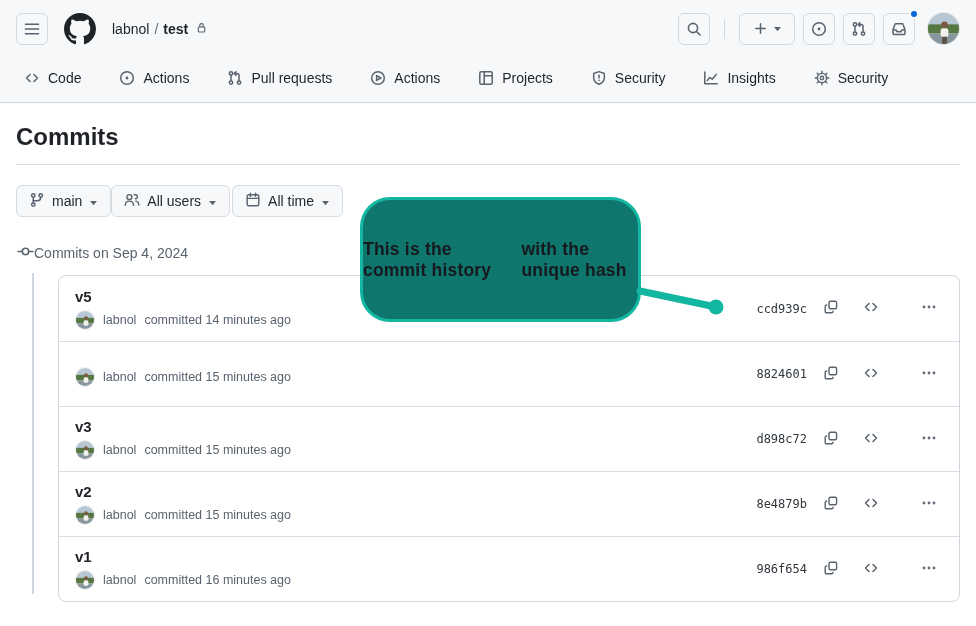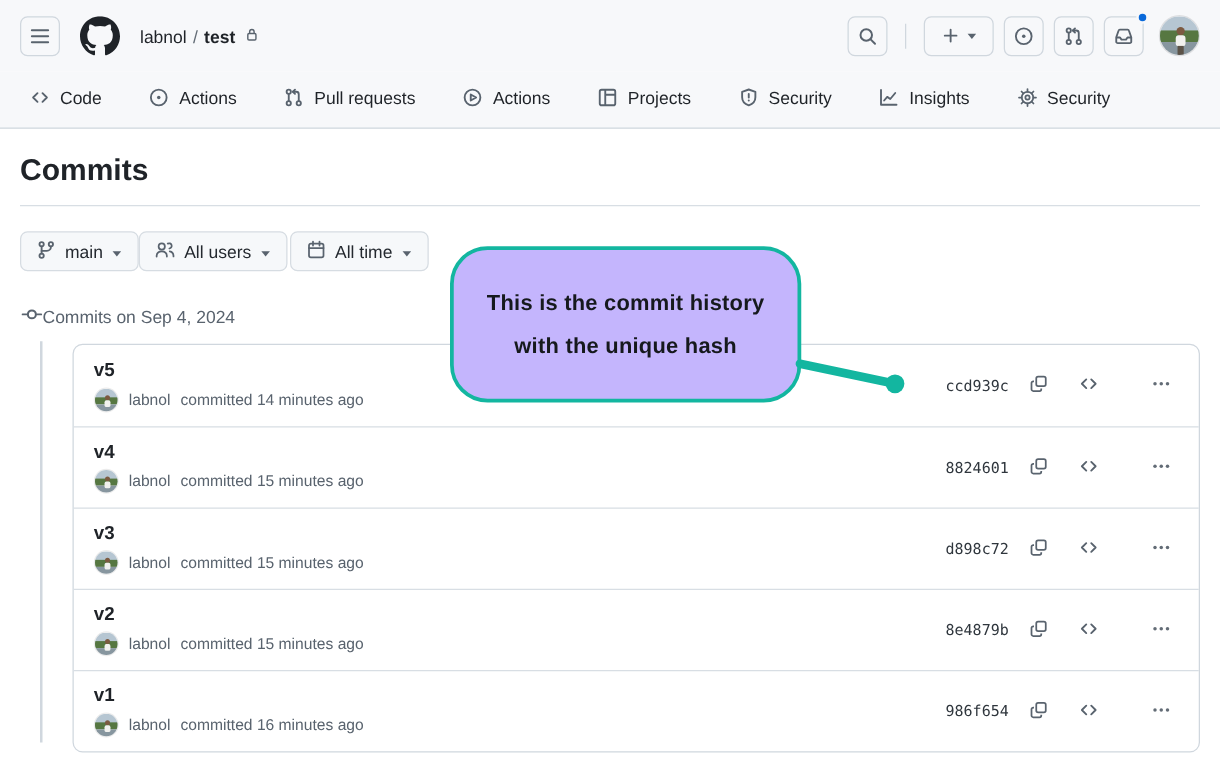--- a/index.html
+++ b/index.html
@@ -71,22 +71,22 @@
   .c-hash { font-family:"DejaVu Sans Mono","Liberation Mono",monospace;
     font-size:12px; color:#2f363d; cursor:pointer; }
   .row-icon-btn { display:inline-flex; align-items:center; justify-content:center;
     width:24px; height:24px; border:none; background:transparent; color:#59636e; cursor:pointer; }
   .copy-btn { margin-left:12px; }
   .code-btn { margin-left:16px; }
   .kebab-btn { margin-left:34px; margin-right:2px; color:#636c76; }
 
   
   .callout { position:absolute; left:360px; top:197px; width:281px; height:125px;
-    background:#c4b5fd; border-radius:30px; z-index:5;
-    display:flex; flex-direction:column; align-items:center; justify-content:center; gap:13px; }
+    background:#0f766e; border-radius:30px; z-index:5;
+    display:flex; flex-direction:row; align-items:center; justify-content:center; gap:13px; }
   .callout-text { font-size:17.5px; font-weight:700; color:#16191d; letter-spacing:.2px; }
   .callout-arrow { position:absolute; left:620px; top:282px; z-index:6; }
 </style>
 </head>
 <body>
 
 <div class="page">
 
   <header class="topbar">
     <div class="tb-left">
@@ -335,21 +335,20 @@
                     <circle cx="3" cy="8" r="1.4"></circle>
                     <circle cx="8" cy="8" r="1.4"></circle>
                     <circle cx="13" cy="8" r="1.4"></circle>
                   </svg></span>
               </button>
           </div>
         </div>
 
         <div class="commit-row">
           <div class="c-left">
-            <div class="c-title">v4</div>
             <div class="c-meta">
               <span class="mini-avatar">
                   <svg width="20" height="20" viewBox="0 0 32 32">
                     <rect width="32" height="19" fill="#b6c6d2"></rect>
                     <rect y="11" width="32" height="9" fill="#567741"></rect>
                     <rect y="20" width="32" height="12" fill="#87969f"></rect>
                     <circle cx="16" cy="11.5" r="3.2" fill="#7c5a41"></circle>
                     <rect x="12.2" y="14.8" width="7.6" height="8.6" rx="2.4" fill="#f1f1ee"></rect>
                   </svg>
                 </span>

